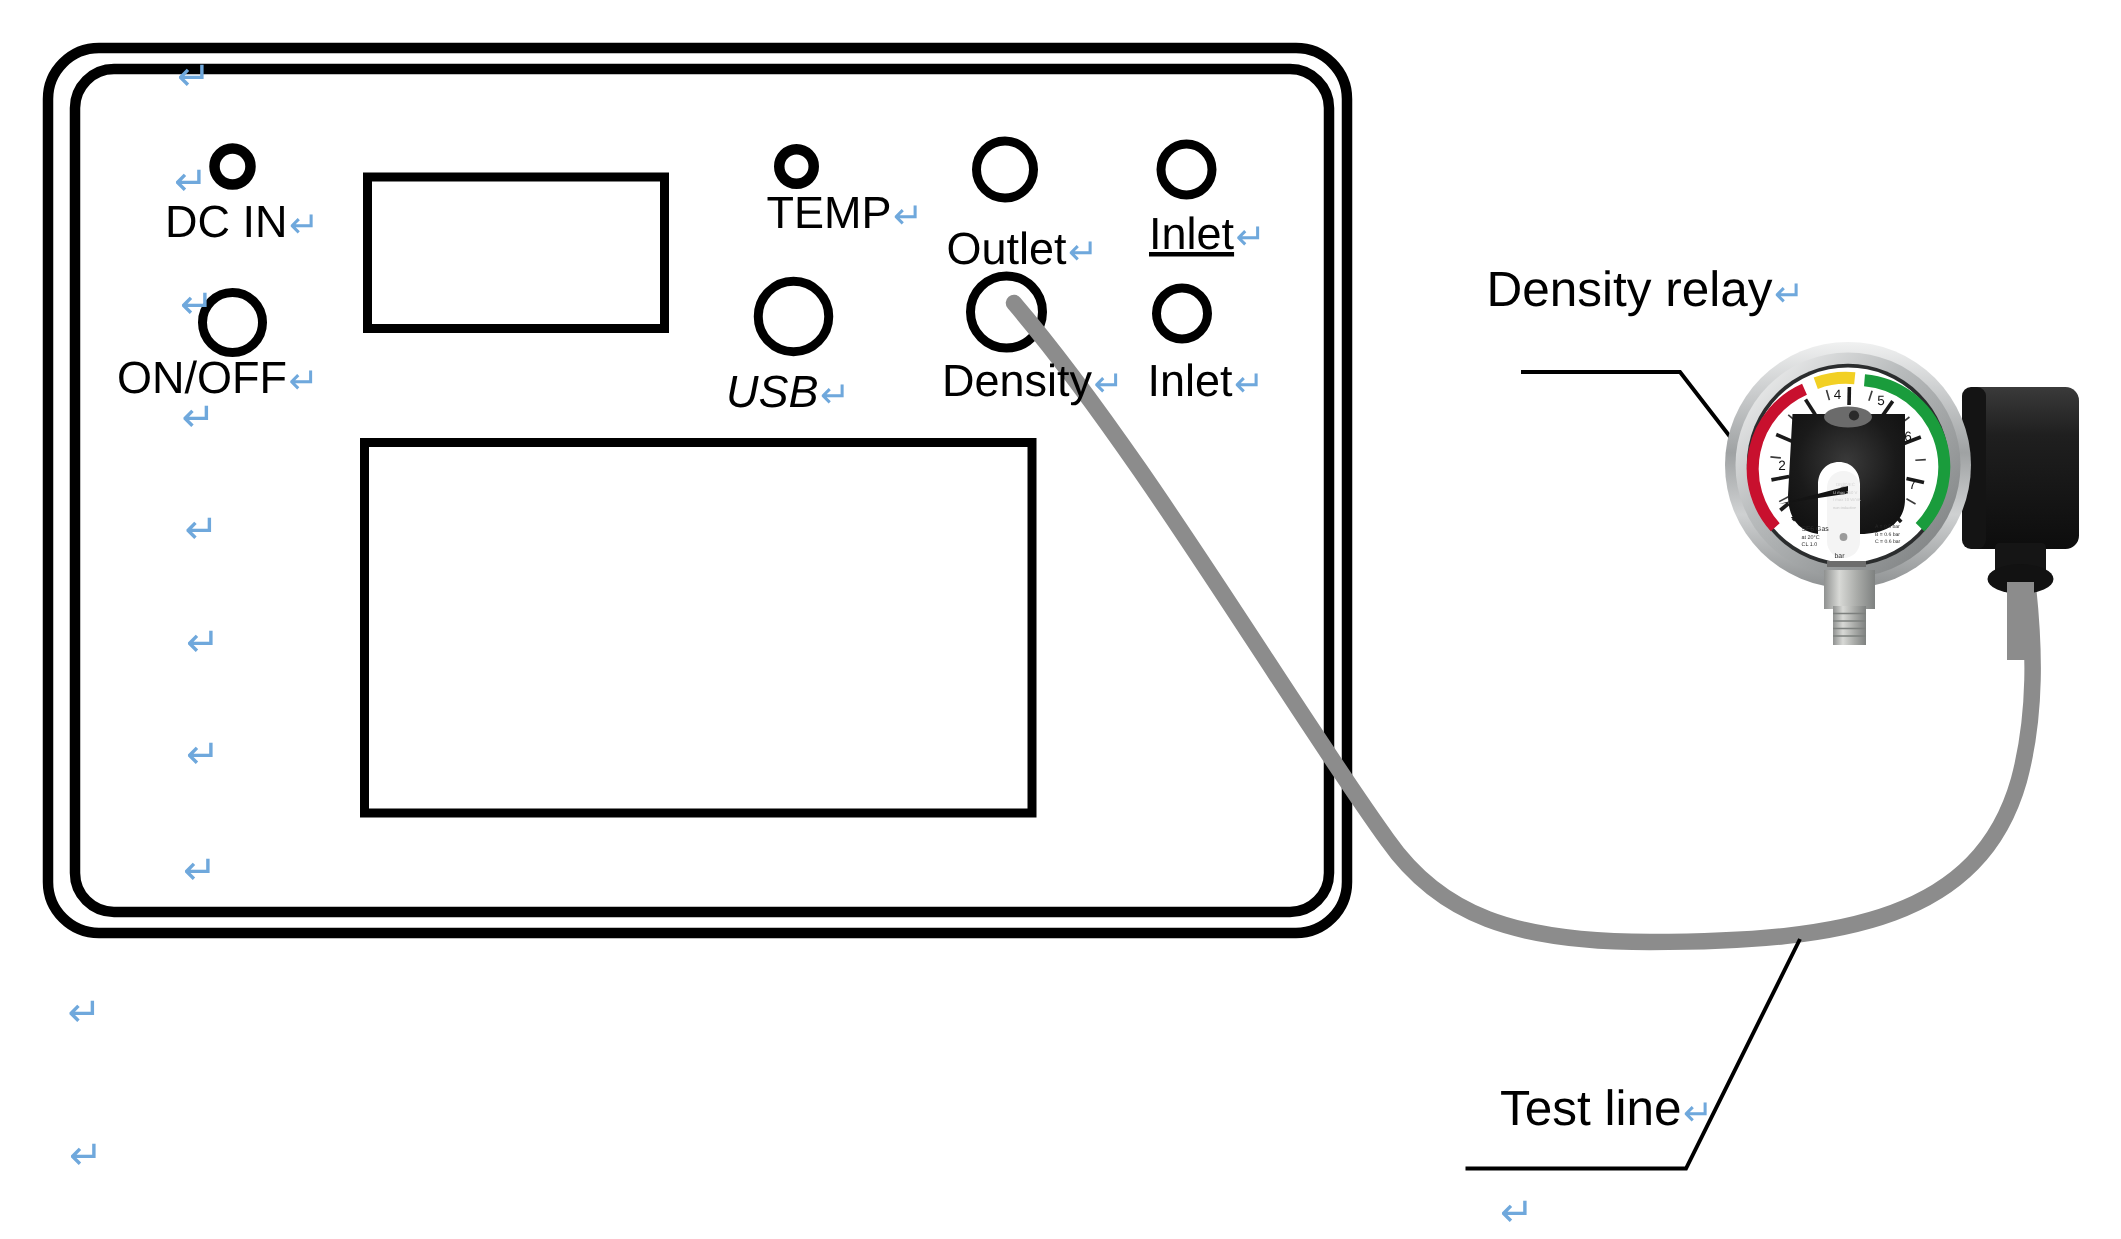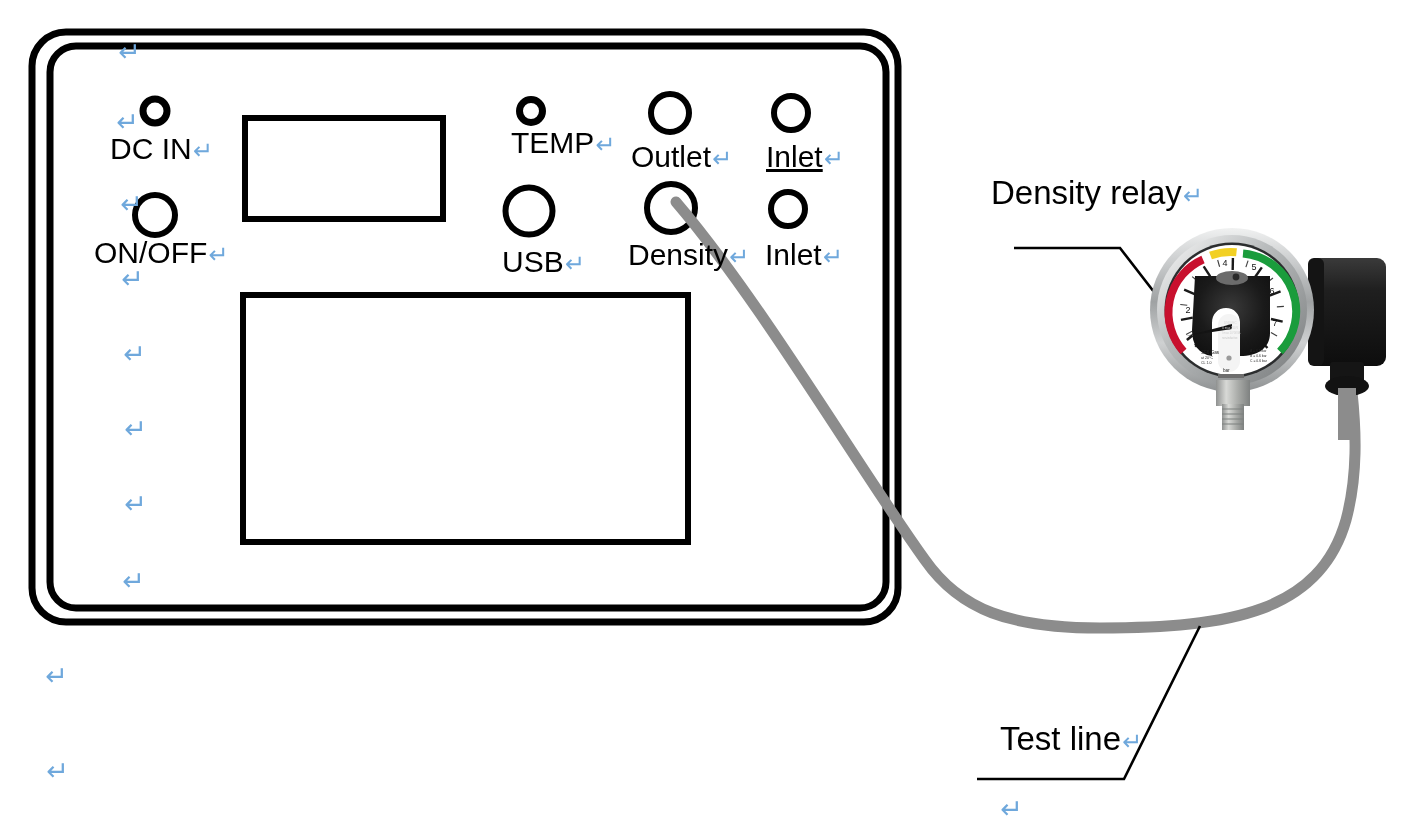--- a/index.html
+++ b/index.html
@@ -272,33 +272,33 @@
         <line x1="82" y1="191" x2="104" y2="191"></line>
         <line x1="82" y1="196" x2="104" y2="196"></line>
       </g>
     </g>
   </svg>
 
   <div class="port-label" style="left:110px; top:134px;">
     <span>DC IN</span><span class="pilcrow inline">↵</span>
   </div>
 
-  <div class="port-label" style="left:94px; top:238px;">
+  <div class="port-label" style="left:78px; top:238px;">
     <span>ON/OFF</span><span class="pilcrow inline">↵</span>
   </div>
 
   <div class="port-label" style="left:511px; top:128px;">
     <span>TEMP</span><span class="pilcrow inline">↵</span>
   </div>
 
-  <div class="port-label" style="left:502px; top:247px;">
+  <div class="port-label" style="left:484px; top:247px;font-style:italic;">
     <span>USB</span><span class="pilcrow inline">↵</span>
   </div>
 
-  <div class="port-label" style="left:631px; top:142px;">
+  <div class="port-label" style="left:631px; top:152px;">
     <span>Outlet</span><span class="pilcrow inline">↵</span>
   </div>
 
   <div class="port-label" style="left:628px; top:240px;">
     <span>Density</span><span class="pilcrow inline">↵</span>
   </div>
 
   <div class="port-label" style="left:766px; top:142px;text-decoration:underline;">
     <span>Inlet</span><span class="pilcrow inline">↵</span>
   </div>

